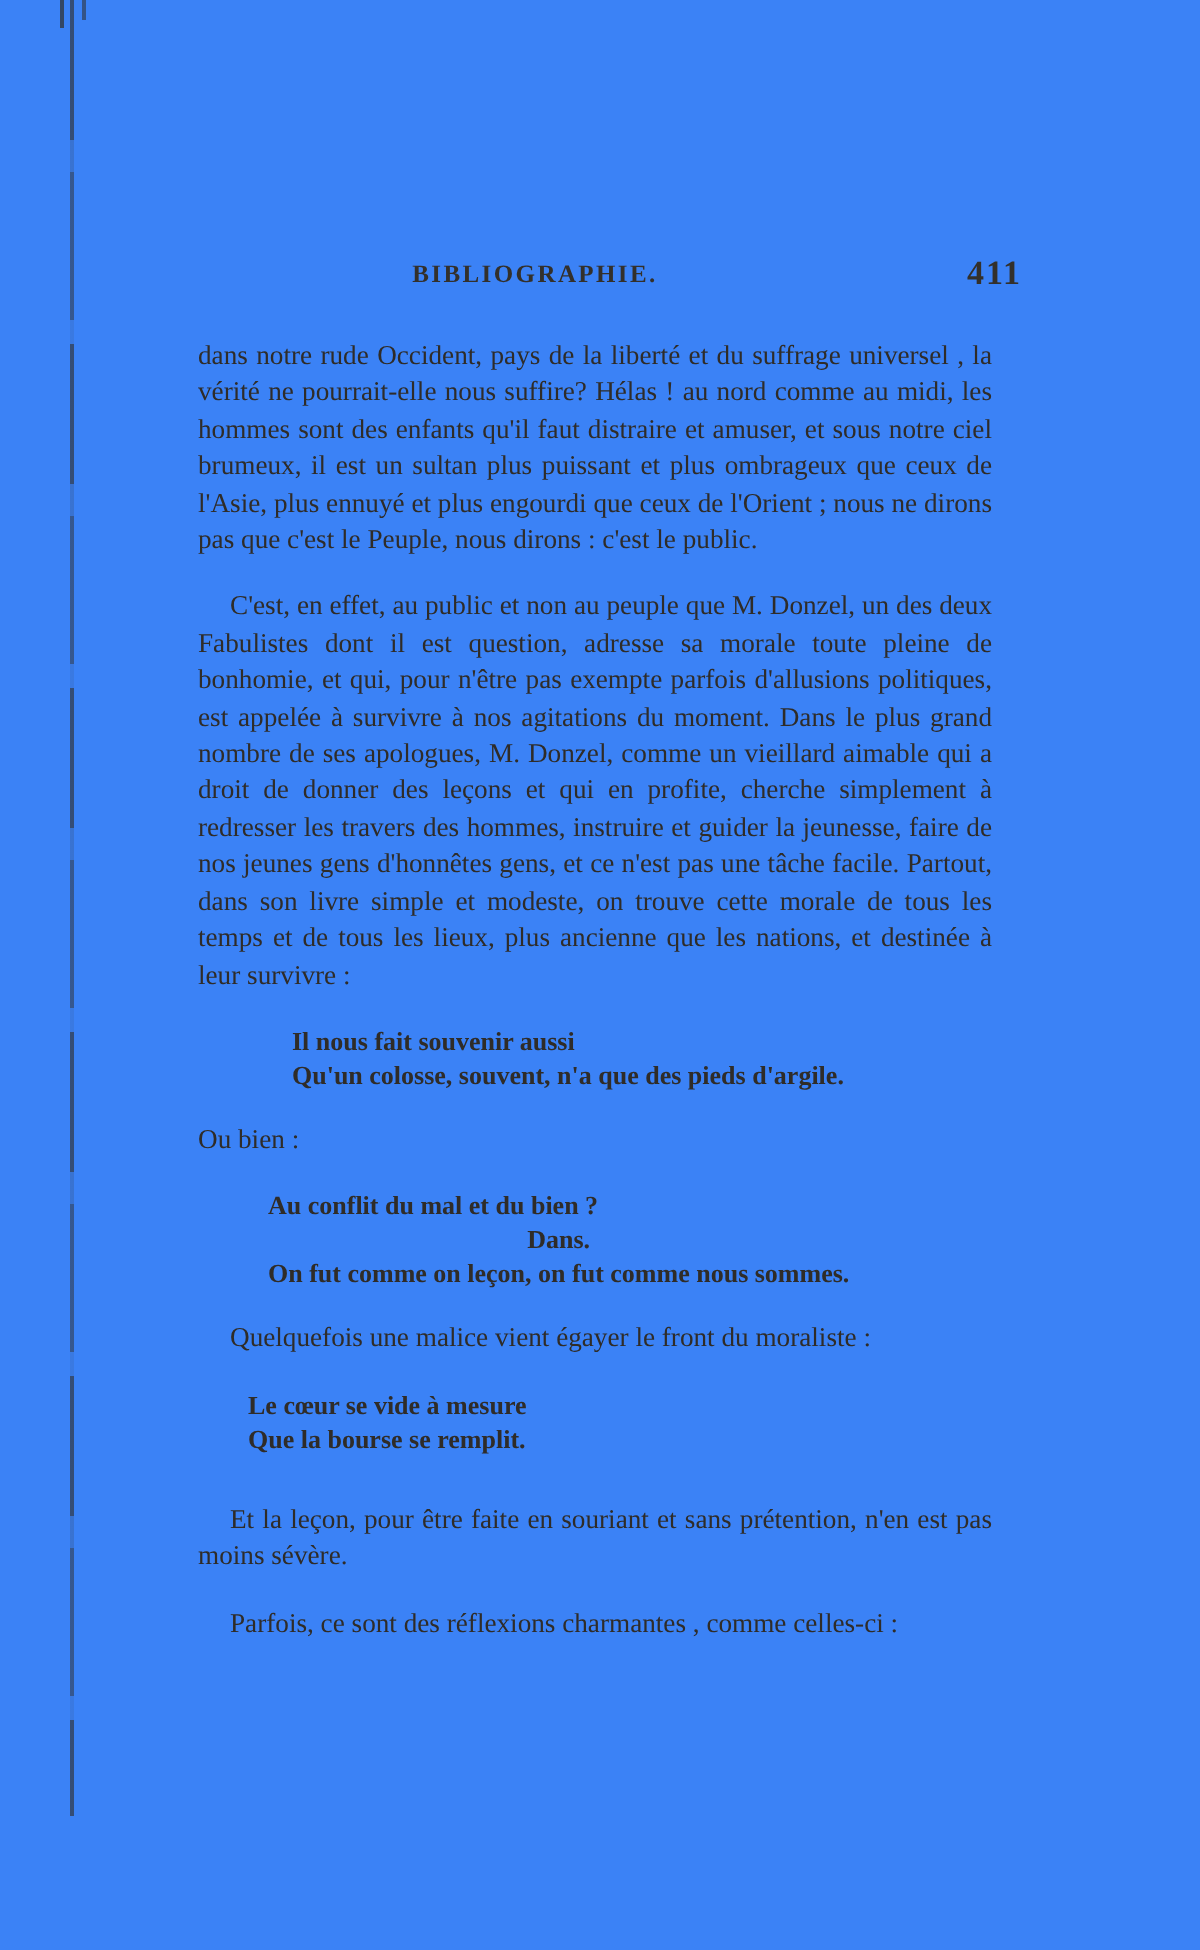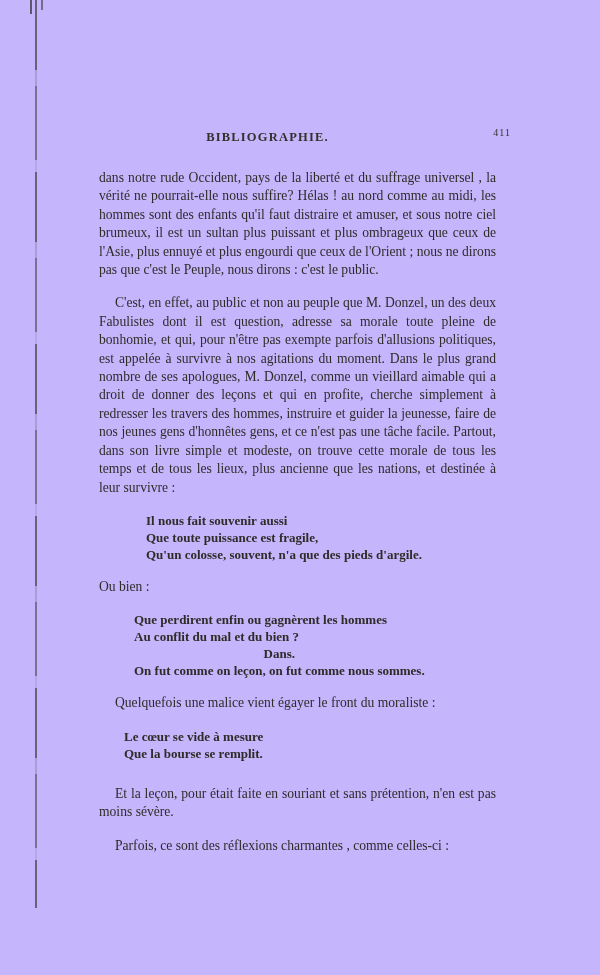--- a/index.html
+++ b/index.html
@@ -5,21 +5,21 @@
   html,body{margin:0;padding:0;}
   body{
     background:#e9e8e4;
     font-family:"Liberation Serif","DejaVu Serif",serif;
   }
   .scan{
     position:relative;
     width:600px;
     height:975px;
     margin:0 auto;
-    background:#c4b5fd;
+    background:#3b82f6;
     overflow:hidden;
     color:#2f2c28;
   }
   
   .gutter-line{
     position:absolute;
     left:35px; top:0;
     width:2px; height:908px;
     background:repeating-linear-gradient(
       to bottom,
@@ -54,22 +54,22 @@
     left:0; right:60px;
     text-align:center;
     font-weight:bold;
     font-size:12.5px;
     letter-spacing:1.2px;
     color:#33302b;
   }
   .page-number{
     position:absolute;
     right:0; top:-3px;
-    font-weight:normal;
-    font-size:10px;
+    font-weight:bold;
+    font-size:17px;
     letter-spacing:1px;
     color:#33302b;
   }
   .body-text{
     font-size:13.6px;
     line-height:18.4px;
     text-align:justify;
     text-justify:inter-word;
   }
   p.para{
@@ -111,40 +111,38 @@
     </div>
 
     <div class="body-text">
 
       <p class="para">dans notre rude Occident, pays de la liberté et du suffrage universel , la vérité ne pourrait-elle nous suffire? Hélas ! au nord comme au midi, les hommes sont des enfants qu'il faut distraire et amuser, et sous notre ciel brumeux, il est un sultan plus puissant et plus ombrageux que ceux de l'Asie, plus ennuyé et plus engourdi que ceux de l'Orient ; nous ne dirons pas que c'est le Peuple, nous dirons : c'est le public.</p>
 
       <p class="para indent">C'est, en effet, au public et non au peuple que M. Donzel, un des deux Fabulistes dont il est question, adresse sa morale toute pleine de bonhomie, et qui, pour n'être pas exempte parfois d'allusions politiques, est appelée à survivre à nos agitations du moment. Dans le plus grand nombre de ses apologues, M. Donzel, comme un vieillard aimable qui a droit de donner des leçons et qui en profite, cherche simplement à redresser les travers des hommes, instruire et guider la jeunesse, faire de nos jeunes gens d'honnêtes gens, et ce n'est pas une tâche facile. Partout, dans son livre simple et modeste, on trouve cette morale de tous les temps et de tous les lieux, plus ancienne que les nations, et destinée à leur survivre :</p>
 
       <div class="verse verse-fragile">
         <div class="verse-line">Il nous fait souvenir aussi</div>
-        <div class="verse-line">Que toute puissance est fragile,</div>
         <div class="verse-line">Qu'un colosse, souvent, n'a que des pieds d'argile.</div>
       </div>
 
       <p class="para lead-in">Ou bien :</p>
 
       <div class="verse verse-conflit">
-        <div class="verse-line">Que perdirent enfin ou gagnèrent les hommes</div>
         <div class="verse-line">Au conflit du mal et du bien ?</div>
         <div class="verse-line centered">Dans.</div>
         <div class="verse-line">On fut comme on leçon, on fut comme nous sommes.</div>
       </div>
 
       <p class="para indent lead-in">Quelquefois une malice vient égayer le front du moraliste :</p>
 
       <div class="verse verse-coeur">
         <div class="verse-line">Le cœur se vide à mesure</div>
         <div class="verse-line">Que la bourse se remplit.</div>
       </div>
 
-      <p class="para indent lead-in">Et la leçon, pour était faite en souriant et sans prétention, n'en est pas moins sévère.</p>
+      <p class="para indent lead-in">Et la leçon, pour être faite en souriant et sans prétention, n'en est pas moins sévère.</p>
 
       <p class="para indent">Parfois, ce sont des réflexions charmantes , comme celles-ci :</p>
 
 
     </div>
   </div>
 </div>
 
 </body></html>

